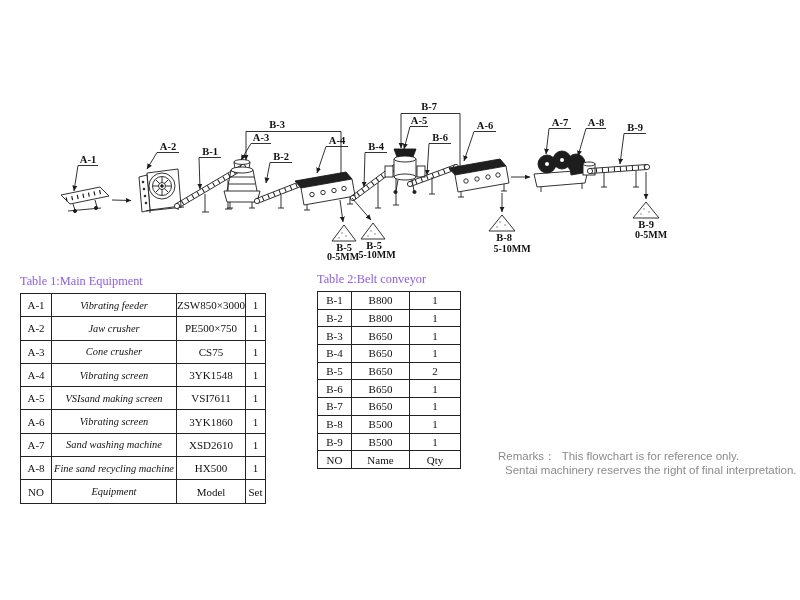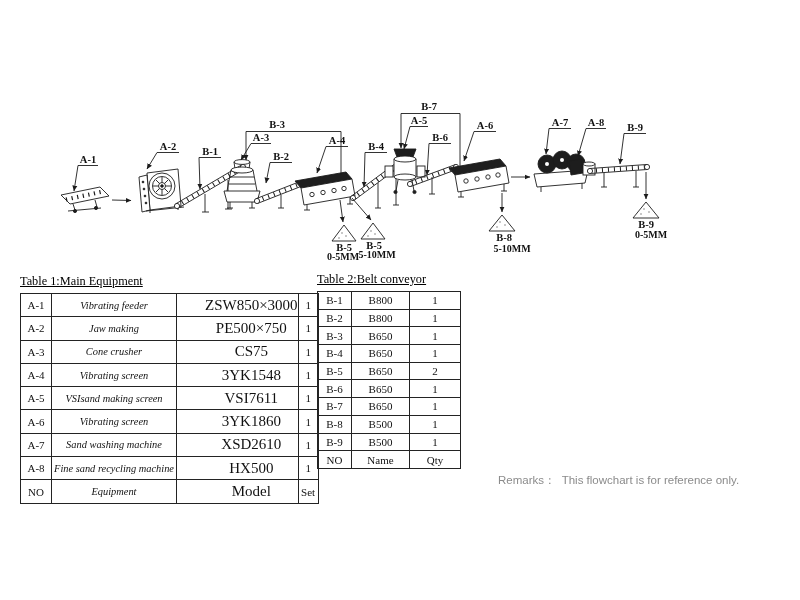--- a/index.html
+++ b/index.html
@@ -5,35 +5,35 @@
   html,body{margin:0;padding:0;background:#ffffff;}
   #page{position:relative;width:800px;height:600px;background:#ffffff;overflow:hidden;
         font-family:"Liberation Serif",serif;}
   #flow-svg{position:absolute;left:0;top:0;}
 
   .lbl{font:bold 10.5px "Liberation Serif",serif;fill:#111;}
   .plbl{font:bold 10.5px "Liberation Serif",serif;fill:#111;}
   .psize{font:bold 10px "Liberation Serif",serif;fill:#111;}
 
   .tablebox{position:absolute;}
-  .ttitle{font:12.3px "Liberation Serif",serif;color:#000000;margin:0 0 4px 0;text-decoration:underline;}
+  .ttitle{font:12.3px "Liberation Serif",serif;color:#8b5cf6;margin:0 0 4px 0;}
   table.tbl{border-collapse:collapse;table-layout:fixed;}
   table.tbl td{border:1px solid #232323;text-align:center;vertical-align:middle;
       font-family:"Liberation Serif",serif;font-size:11px;color:#111;
       padding:0;overflow:hidden;white-space:nowrap;}
   #table1 td{height:22.3px;}
   #table1 td:nth-child(2){font-size:10.4px;font-style:italic;}
-  #table1 td:nth-child(3){font-size:15px;padding-left:28px;}
+  #table1 td:nth-child(3){font-size:11px;}
   #table2 td{height:16.7px;}
 
   #remarks{position:absolute;left:498px;top:449px;
       font-family:"Liberation Sans",sans-serif;font-size:11.5px;color:#8b8b8b;
       line-height:14px;}
   #remarks .l2{margin-left:7px;}
-  #remarks div{white-space:pre;margin-top:24px;}
+  #remarks div{white-space:pre;}
 </style>
 </head>
 <body>
 
 <div id="page">
 
   <svg id="flow-svg" width="800" height="600" viewBox="0 0 800 600">
     <defs>
       <marker id="arr" viewBox="0 0 10 10" refX="8.5" refY="5" markerWidth="7" markerHeight="7" orient="auto">
         <path d="M0,1 L9,5 L0,9 z" fill="#1c1c1c"></path>
@@ -301,21 +301,21 @@
         </colgroup>
       <tbody>
           <tr>
         <td>A-1</td>
             <td>Vibrating feeder</td>
             <td>ZSW850×3000</td>
             <td>1</td>
       </tr>
       <tr>
         <td>A-2</td>
-            <td>Jaw making</td>
+            <td>Jaw crusher</td>
             <td>PE500×750</td>
             <td>1</td>
       </tr>
       <tr>
         <td>A-3</td>
             <td>Cone crusher</td>
             <td>CS75</td>
             <td>1</td>
       </tr>
       <tr>
@@ -416,15 +416,16 @@
         <td>NO</td>
             <td>Name</td>
             <td>Qty</td>
       </tr>
     </tbody>
       </table>
   </div>
 
   <div id="remarks">
     <div class="l1">Remarks：  This flowchart is for reference only.</div>
+    <div class="l2">Sentai machinery reserves the right of final interpretation.</div>
   </div>
 
 </div>
 
 </body></html>

